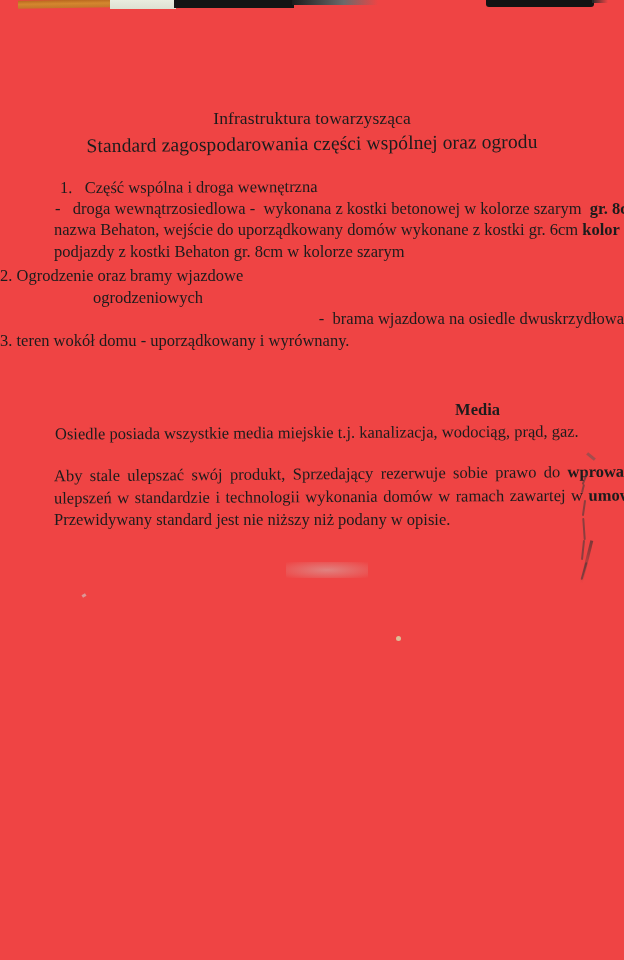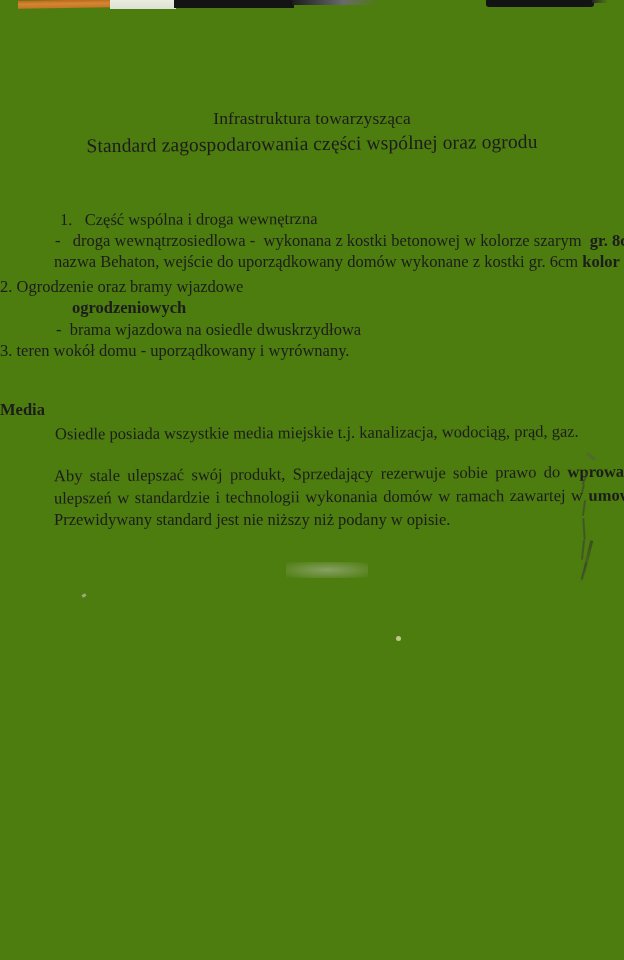--- a/index.html
+++ b/index.html
@@ -8,21 +8,21 @@
     background: #ffffff;
   }
   body {
     font-family: "Liberation Serif", serif;
   }
   .page {
     position: relative;
     width: 624px;
     height: 960px;
     overflow: hidden;
-    background: #4d7c0f;
+    background: #ef4444;
     color: #1c1c1c;
   }
 
   
   .scan-strip {
     position: absolute;
     top: 0;
     left: 0;
     width: 624px;
     height: 13px;
@@ -97,21 +97,20 @@
     line-height: 27px;
     letter-spacing: 0.1px;
     transform: rotate(-0.55deg);
   }
 
   .content {
     position: absolute;
     top: 176px;
     left: 0;
     width: 624px;
-    margin-top: 32px;
   }
 
   .line {
     position: relative;
     font-size: 16.5px;
     line-height: 21.5px;
     white-space: pre;
   }
   
   .item-num-1 {
@@ -119,24 +118,24 @@
     transform: rotate(-0.25deg);
   }
   .item-num {
   }
   
   .bullet-indent {
     padding-left: 55px;
   }
   .bullet-indent-wide {
     padding-left: 56px;
+    text-align: right;
   }
   .cont-indent {
-    padding-left: 72px;
-    font-weight: bold;
+    padding-left: 93px;
   }
   .hang {
     padding-left: 54px;
   }
 
   
   .clipped {
     white-space: pre;
     overflow: visible;
   }
@@ -144,21 +143,21 @@
     font-weight: bold;
   }
 
   .gap-sm { height: 3px; }
 
   .media-heading {
     position: absolute;
     top: 399px;
     left: 0;
     width: 500px;
-    text-align: left;
+    text-align: right;
     font-size: 16.5px;
     font-weight: bold;
     line-height: 21px;
   }
   .media-text {
     position: absolute;
     top: 422px;
     left: 55px;
     font-size: 16.5px;
     line-height: 22px;
@@ -283,20 +282,21 @@
     </div>
 
     <div class="content">
 
       <div class="line item-num-1">1.   Część wspólna i droga wewnętrzna</div>
 
       <div class="line bullet-indent clipped"><span>-   droga wewnątrzosiedlowa -  wykonana z kostki betonowej w kolorze szarym  </span><span class="tail-bold">gr. 8cm</span></div>
 
       <div class="line hang clipped"><span>nazwa Behaton, wejście do uporządkowany domów wykonane z kostki gr. 6cm </span><span class="tail-bold">kolor g</span></div>
 
+      <div class="line hang">podjazdy z kostki Behaton gr. 8cm w kolorze szarym</div>
 
       <div class="gap-sm"></div>
 
       <div class="line item-num">2. Ogrodzenie oraz bramy wjazdowe</div>
 
 
       <div class="line cont-indent">ogrodzeniowych</div>
 
 
       <div class="line bullet-indent-wide">-  brama wjazdowa na osiedle dwuskrzydłowa</div>

